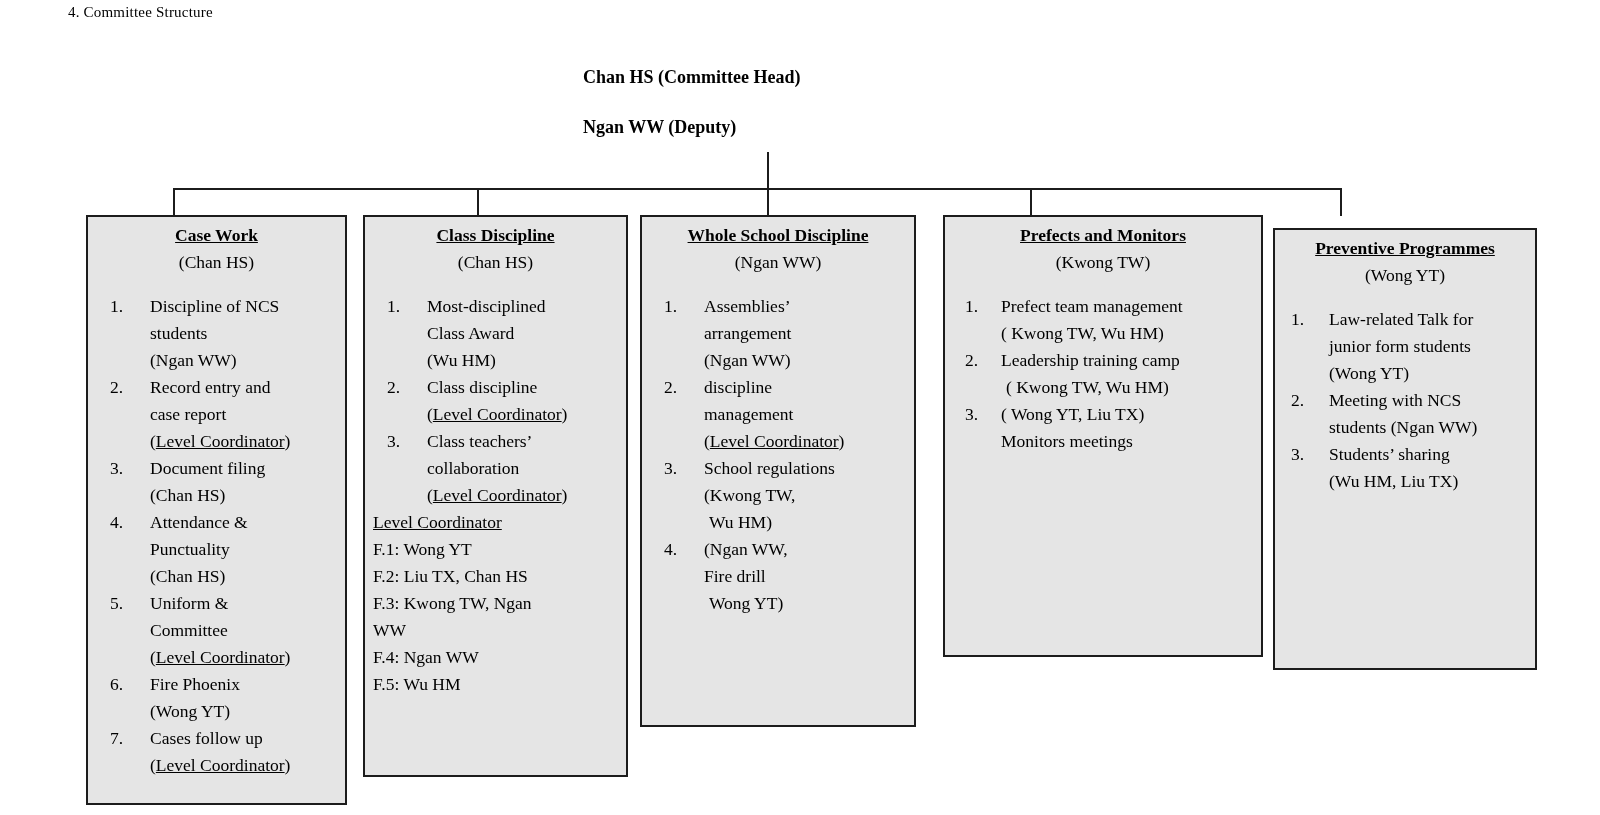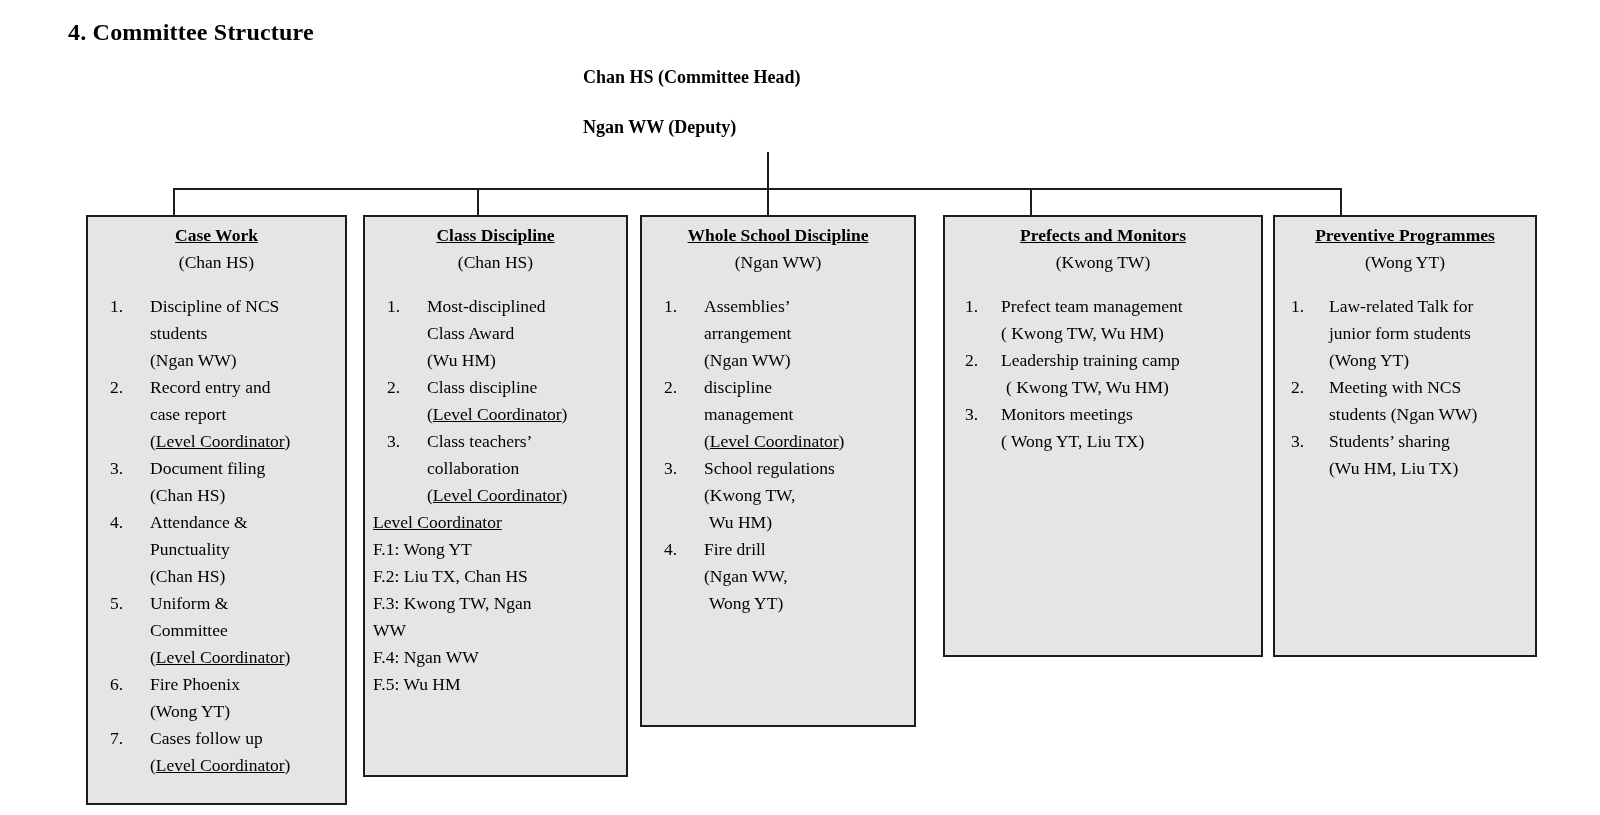--- a/index.html
+++ b/index.html
@@ -2,21 +2,21 @@
 <html><head>
 <meta charset="utf-8">
 <style>
   html,body{margin:0;padding:0;}
   body{
     width:1600px;height:815px;background:#ffffff;color:#000;
     font-family:"Liberation Serif", serif;position:relative;overflow:hidden;
   }
   .page-title{
     position:absolute;left:68px;top:4px;
-    font-size:24px;font-weight:bold;letter-spacing:.2px;margin-top:15px;
+    font-size:15px;font-weight:normal;letter-spacing:.2px;
   }
   .root{
     position:absolute;left:583px;top:64px;width:400px;
     text-align:left;font-weight:bold;font-size:18px;line-height:27px;
   }
   .root .l2{margin-top:23px;}
   .cline{position:absolute;background:#1c1c1c;}
   .box{
     position:absolute;border:2px solid #1c1c1c;background:#e5e5e5;
     box-sizing:border-box;padding:5px 8px;
@@ -176,22 +176,22 @@
       <span class="num">3.</span>
       <span class="body">
         <span class="ln">School regulations</span>
         <span class="ln">(Kwong TW,</span>
         <span class="ln ind">Wu HM)</span>
       </span>
     </div>
     <div class="item">
       <span class="num">4.</span>
       <span class="body">
+        <span class="ln">(Ngan WW,</span>
         <span class="ln">Fire drill</span>
-        <span class="ln">(Ngan WW,</span>
         <span class="ln ind">Wong YT)</span>
       </span>
     </div>
   </div>
 </div>
 
 <div class="box b4" style="left:943px;top:215px;width:320px;height:442px;">
   <div class="box-title"><span>Prefects and Monitors</span></div>
   <div class="box-head">(Kwong TW)</div>
   <div class="items">
@@ -205,28 +205,28 @@
     <div class="item">
       <span class="num">2.</span>
       <span class="body">
         <span class="ln">Leadership training camp</span>
         <span class="ln ind">( Kwong TW, Wu HM)</span>
       </span>
     </div>
     <div class="item">
       <span class="num">3.</span>
       <span class="body">
+        <span class="ln">( Wong YT, Liu TX)</span>
         <span class="ln">Monitors meetings</span>
-        <span class="ln">( Wong YT, Liu TX)</span>
-      </span>
-    </div>
-  </div>
-</div>
-
-<div class="box b5" style="left:1273px;top:215px;width:264px;height:442px;">
+      </span>
+    </div>
+  </div>
+</div>
+
+<div class="box b5" style="left:1273px;top:228px;width:264px;height:442px;">
   <div class="box-title"><span>Preventive Programmes</span></div>
   <div class="box-head">(Wong YT)</div>
   <div class="items">
     <div class="item">
       <span class="num">1.</span>
       <span class="body">
         <span class="ln">Law-related Talk for</span>
         <span class="ln">junior form students</span>
         <span class="ln">(Wong YT)</span>
       </span>

